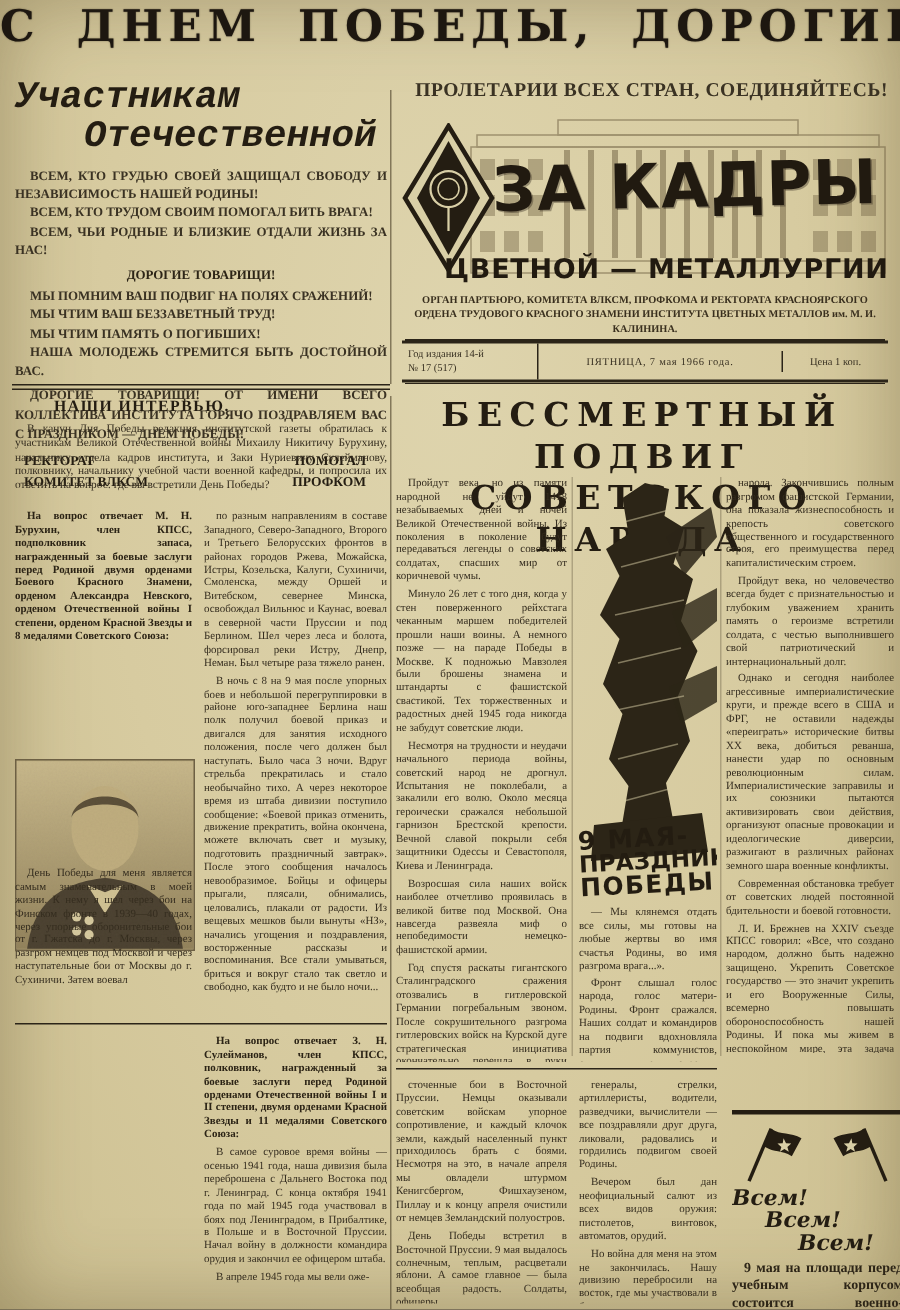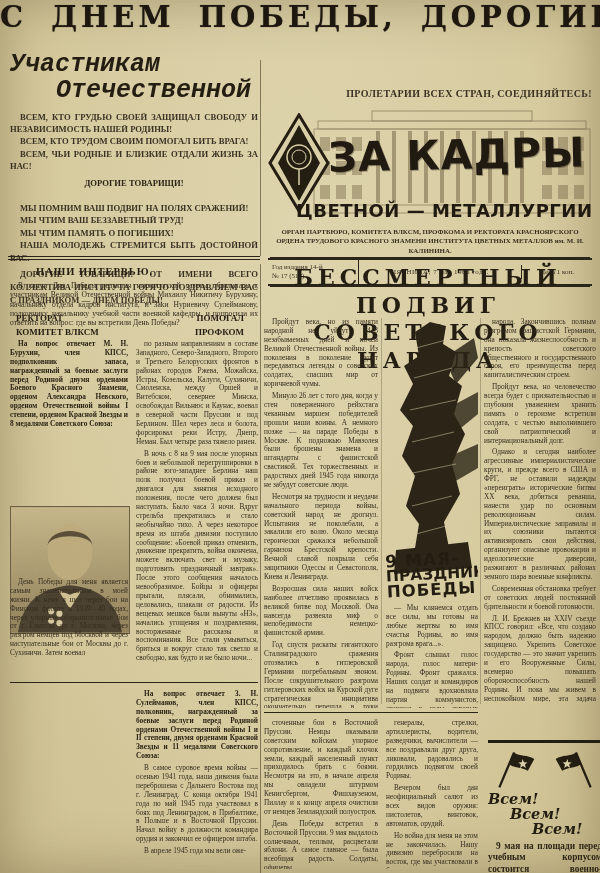--- a/index.html
+++ b/index.html
@@ -13,28 +13,28 @@
   .vr{position:absolute;width:1px;background:#5d5138;opacity:.7;}
   .headline{left:0;top:8;width:600px;text-align:center;
     font-family:"DejaVu Serif",serif;font-weight:900;font-size:29px;letter-spacing:4px;word-spacing:10px;
     color:#1d1710;text-shadow:0 0 1px rgba(30,22,10,.6);white-space:nowrap;}
   
   .greeting{left:10px;top:52px;width:248px;}
   .g-title{font-family:Liberation Mono, monospace;font-style:italic;font-weight:bold;font-size:25px;line-height:1.05;color:#241d12;}
   .g-title .l2{display:block;margin-left:46px;}
   .g-lines{margin-top:6px;}
   .g-line{font-size:8.6px;font-weight:bold;line-height:1.45;text-align:justify;text-indent:10px;margin:0;color:#3a3223;}
-  .g-salute{text-align:center;font-size:8.6px;font-weight:bold;margin:5px 0 14px;color:#2d2517;}
+  .g-salute{text-align:center;font-size:8.6px;font-weight:bold;margin:5px 0 3px;color:#2d2517;}
   .g-congrats{font-size:8.6px;font-weight:bold;line-height:1.5;text-align:justify;text-indent:10px;margin:4px 0 0;color:#3a3223;}
   .g-sign{display:grid;grid-template-columns:1fr 1fr;row-gap:4px;margin-top:6px;font-size:9px;font-weight:bold;color:#241d12;}
   .g-sign span:nth-child(even){text-align:right;padding-right:14px;}
   .g-sign span:nth-child(odd){padding-left:6px;}
   
   .masthead{left:268px;top:52px;width:324px;}
-  .slogan{text-align:right;font-size:10px;font-weight:bold;letter-spacing:.4px;color:#3a3223;margin-top:36px;}
+  .slogan{text-align:right;font-size:13px;font-weight:bold;letter-spacing:.4px;color:#3a3223;}
   .logo{position:relative;height:118px;margin-top:2px;}
   .logo-title{position:absolute;left:60px;top:30px;font-family:"DejaVu Sans",sans-serif;font-weight:900;
     font-size:41px;letter-spacing:1px;color:#211a10;transform:rotate(-1.2deg);text-shadow:1px 1px 0 rgba(33,26,16,.35);}
   .logo-sub{position:absolute;left:28px;bottom:-2px;width:286px;text-align:left;font-family:"DejaVu Sans",sans-serif;
     font-weight:900;font-size:18px;letter-spacing:.5px;color:#211a10;white-space:nowrap;}
   .organ{margin-top:8px;text-align:center;font-size:6.9px;font-weight:bold;line-height:1.35;color:#392f1e;}
   .datebar{margin-top:3px;display:flex;align-items:stretch;border-top:2px solid #2b2418;border-bottom:2px solid #2b2418;
     box-shadow:0 3px 0 -2px #2b2418, 0 -3px 0 -2px #2b2418;}
   .datebar .cell{padding:3px 4px;font-size:7px;color:#3a3223;}
   .db-left{width:82px;border-right:1px solid #2b2418;line-height:1.3;}

